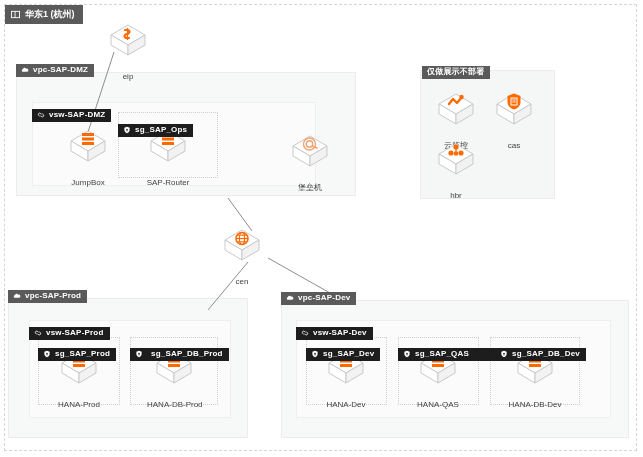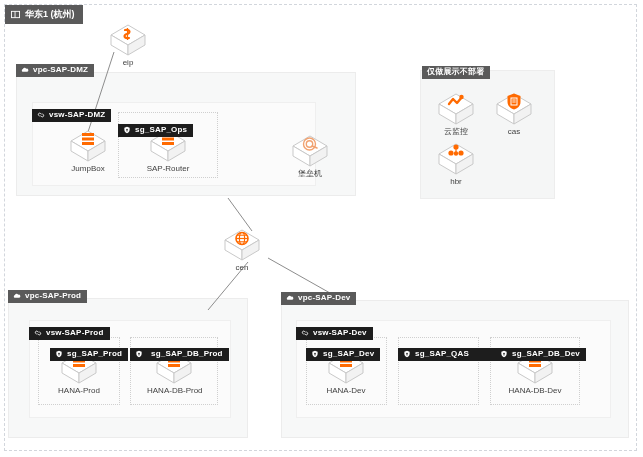--- a/index.html
+++ b/index.html
@@ -77,21 +77,21 @@
     width:54px;
     text-align:center;
     z-index:5;
   }
   .node .cube{
     width:40px;height:36px;margin:0 auto;
     position:relative;
   }
   .node .cube svg{display:block;width:40px;height:36px;}
   .node .nlabel{
-    margin-top:0;
+    margin-top:14px;
     font-size:8px;
     color:#3f3f3f;
     line-height:1.2;
     white-space:nowrap;
   }
 
   
   .edges{
     position:absolute;left:0;top:0;width:643px;height:457px;
     pointer-events:none;z-index:2;
@@ -307,21 +307,21 @@
     <span class="tag-ico">
       <svg viewBox="0 0 10 10">
           <path d="M3.4,6.6 L1.9,5.1 a1.6,1.6 0 0 1 2.2,-2.2 L5.1,3.8" fill="none" stroke="#ffffff" stroke-width="1.1" stroke-linecap="round"></path>
           <path d="M6.6,3.4 L8.1,4.9 a1.6,1.6 0 0 1 -2.2,2.2 L4.9,6.2" fill="none" stroke="#ffffff" stroke-width="1.1" stroke-linecap="round"></path>
         </svg>
     </span>
     <span>vsw-SAP-Prod</span>
   </div>
 
   <div class="sg" style="left:38px;top:337px;width:82px;height:68px;"></div>
-  <div class="tag black" style="left:50px;top:331px;">
+  <div class="tag black" style="left:38px;top:331px;">
     <span class="tag-ico">
       <svg viewBox="0 0 10 10">
           <path d="M5,1 L8.3,2.3 V5 C8.3,7 6.7,8.4 5,9 C3.3,8.4 1.7,7 1.7,5 V2.3 Z" fill="#ffffff"></path>
           <circle cx="5" cy="4.4" r="1" fill="#1d1d1d"></circle>
           <rect x="4.5" y="4.9" width="1" height="2" fill="#1d1d1d"></rect>
         </svg>
     </span>
     <span>sg_SAP_Prod</span>
   </div>
   <div class="node" style="left:52px;top:350px;">
@@ -413,20 +413,33 @@
   <div class="tag black" style="left:398px;top:331px;">
     <span class="tag-ico">
       <svg viewBox="0 0 10 10">
           <path d="M5,1 L8.3,2.3 V5 C8.3,7 6.7,8.4 5,9 C3.3,8.4 1.7,7 1.7,5 V2.3 Z" fill="#ffffff"></path>
           <circle cx="5" cy="4.4" r="1" fill="#1d1d1d"></circle>
           <rect x="4.5" y="4.9" width="1" height="2" fill="#1d1d1d"></rect>
         </svg>
     </span>
     <span>sg_SAP_QAS</span>
   </div>
+  <div class="node" style="left:411px;top:350px;">
+    <div class="cube">
+      <svg viewBox="0 0 40 36">
+        <polygon points="20,3 37,13 20,23 3,13" fill="#ffffff" stroke="#c9c9c9" stroke-width="1"></polygon>
+        <polygon points="3,13 20,23 20,33 3,23" fill="#ffffff" stroke="#c9c9c9" stroke-width="1"></polygon>
+        <polygon points="37,13 20,23 20,33 37,23" fill="#f2f2f2" stroke="#c9c9c9" stroke-width="1"></polygon>
+        <rect x="14" y="5" width="12" height="3" fill="#ff6a00"></rect>
+        <rect x="14" y="9.5" width="12" height="3" fill="#ff6a00"></rect>
+        <rect x="14" y="14" width="12" height="3" fill="#ff6a00"></rect>
+      </svg>
+    </div>
+    <div class="nlabel">HANA-QAS</div>
+  </div>
 
   <div class="sg" style="left:490px;top:337px;width:90px;height:68px;"></div>
   <div class="tag black" style="left:472px;top:331px;padding-left:28px;">
     <span class="tag-ico">
       <svg viewBox="0 0 10 10">
           <path d="M5,1 L8.3,2.3 V5 C8.3,7 6.7,8.4 5,9 C3.3,8.4 1.7,7 1.7,5 V2.3 Z" fill="#ffffff"></path>
           <circle cx="5" cy="4.4" r="1" fill="#1d1d1d"></circle>
           <rect x="4.5" y="4.9" width="1" height="2" fill="#1d1d1d"></rect>
         </svg>
     </span>

